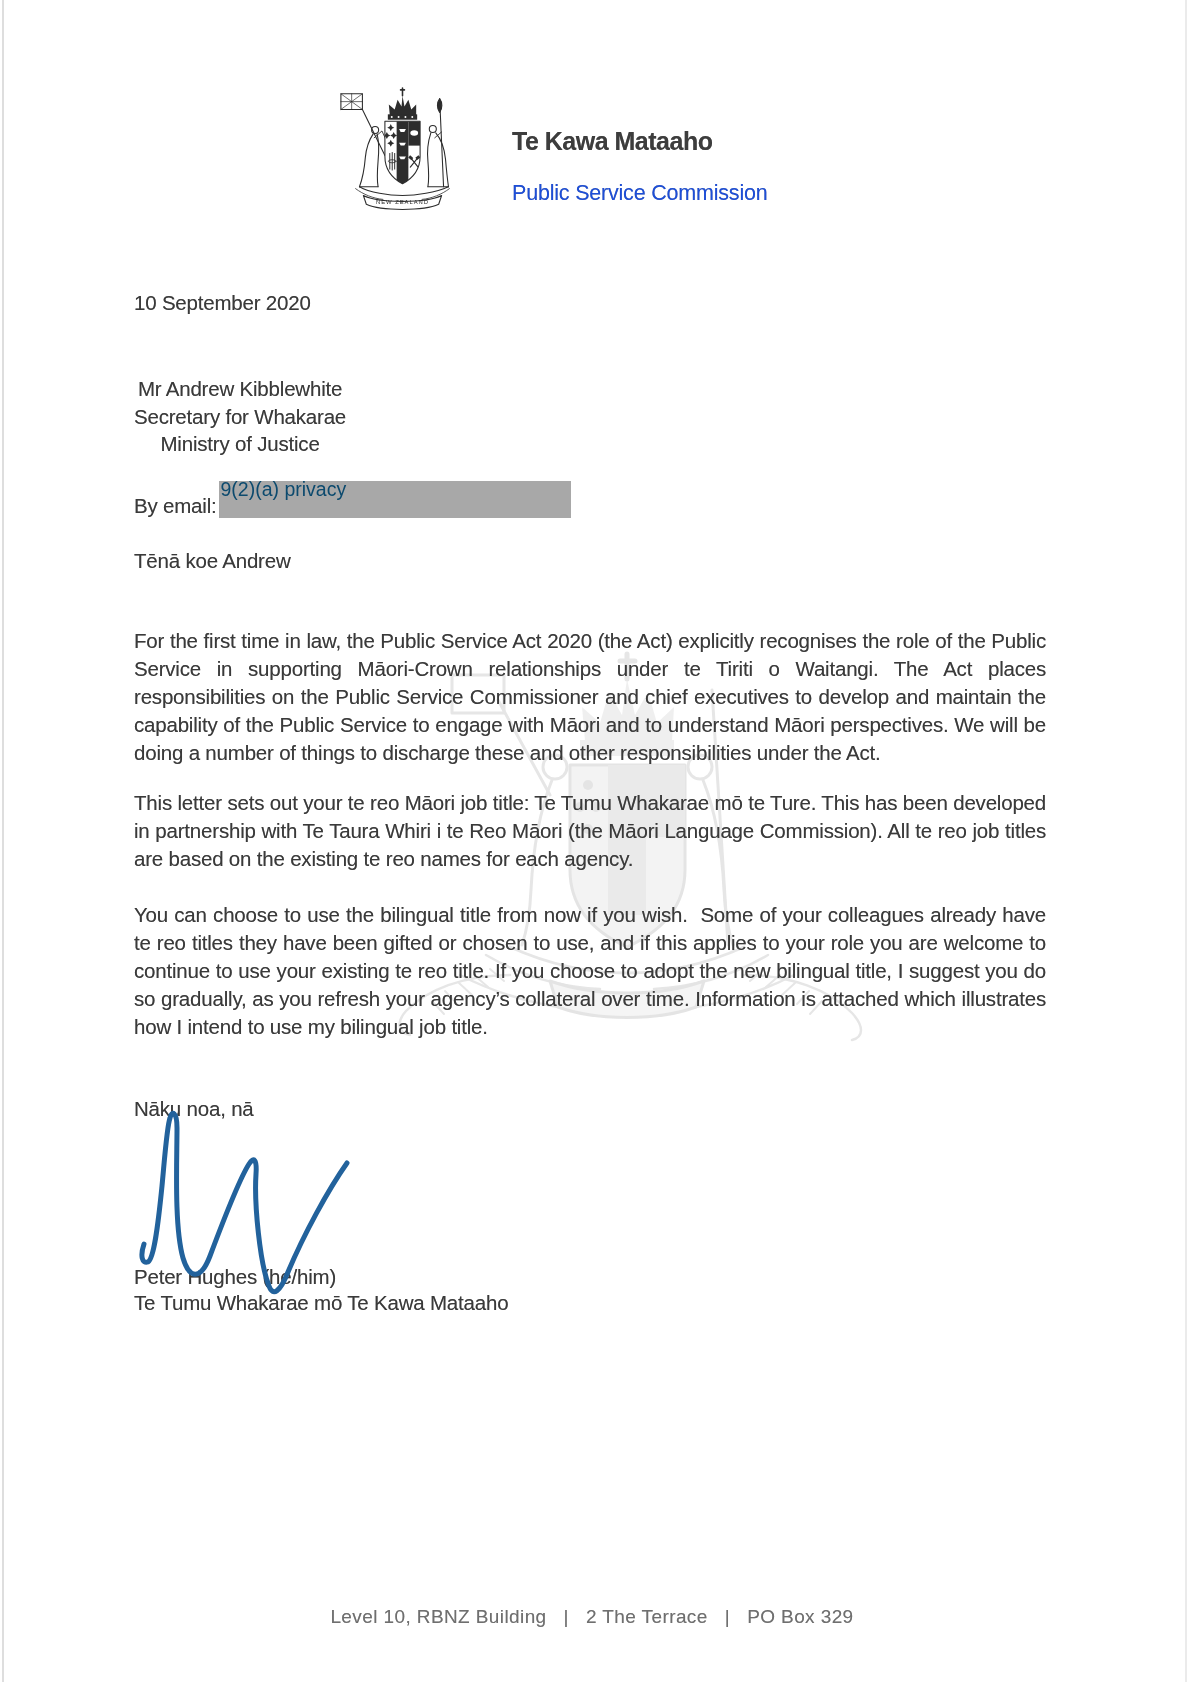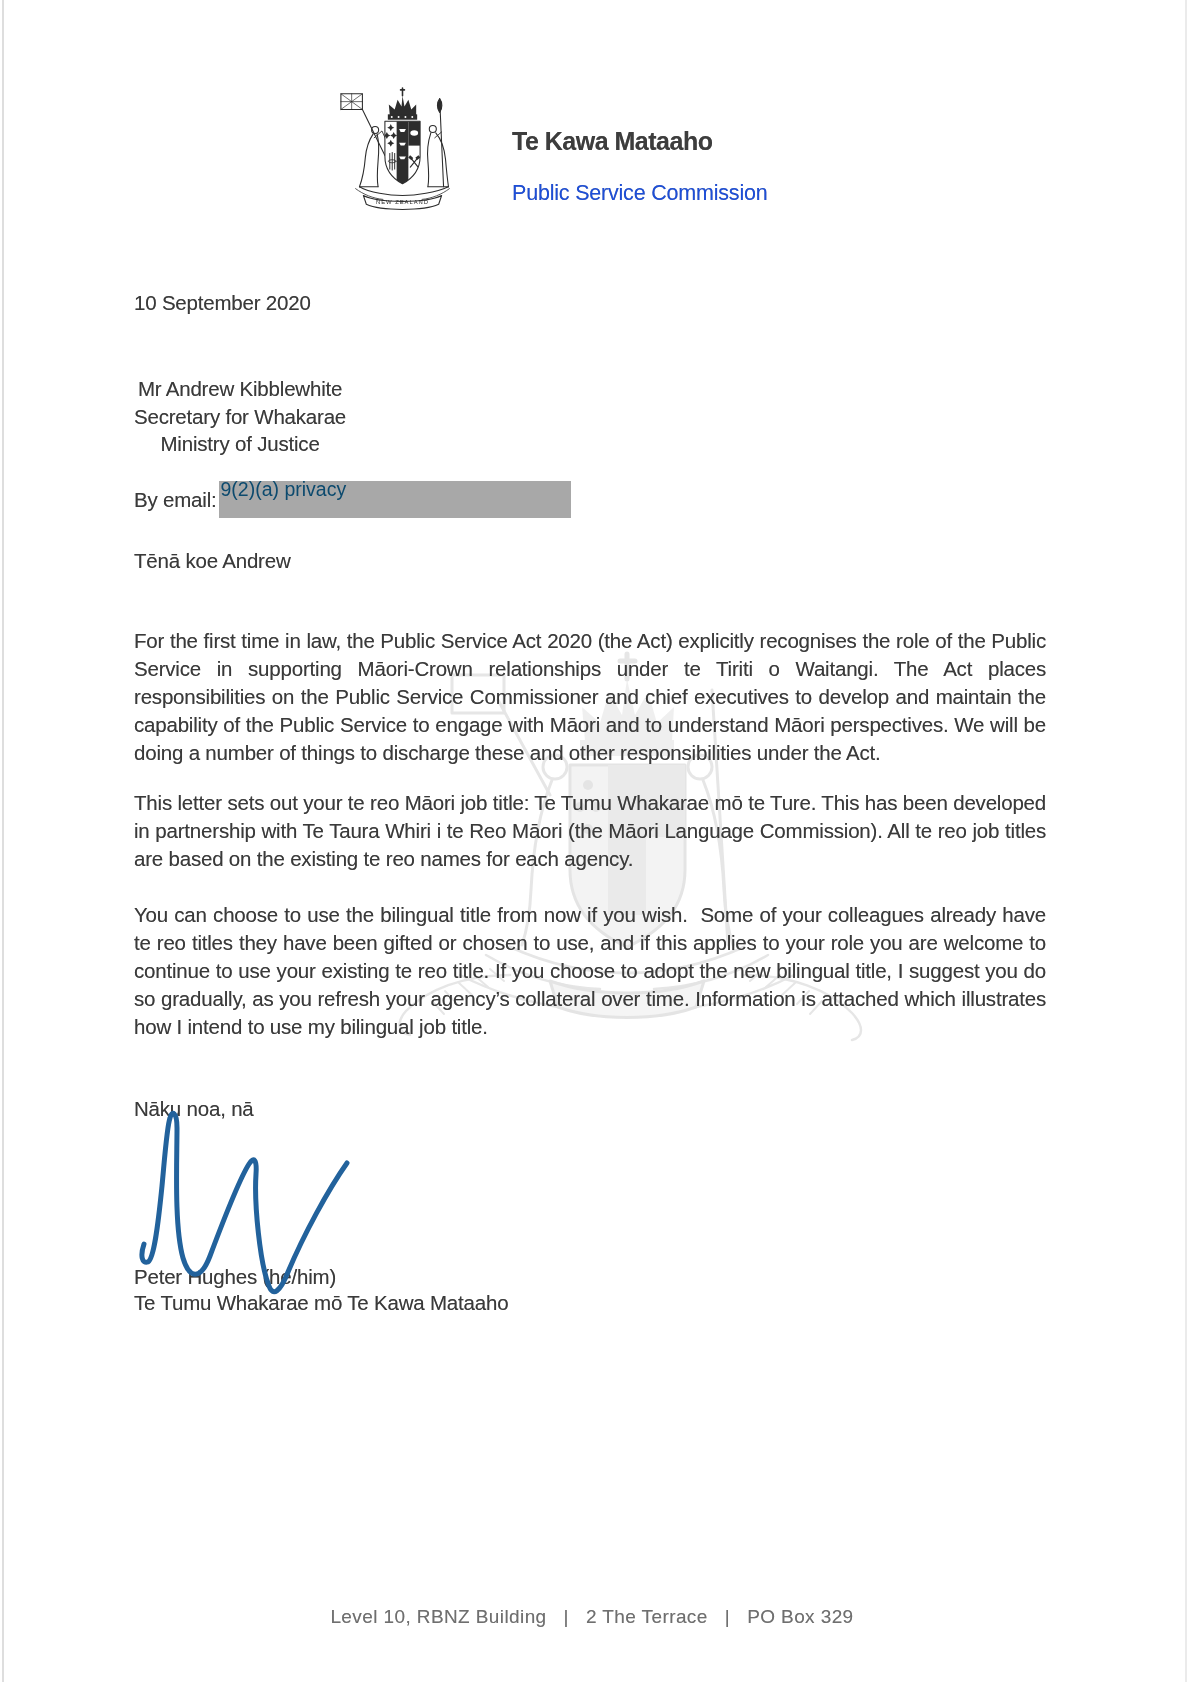--- a/index.html
+++ b/index.html
@@ -25,21 +25,21 @@
     position:absolute;left:512px;top:181px;
     font-size:21.5px;color:#1d4ed8;letter-spacing:-.2px;
     text-shadow:0 0 .5px rgba(60,60,60,.45);
   }
 
   
   .txt{position:absolute;left:134px;font-size:20.5px;letter-spacing:-.2px;
        text-shadow:0 0 .5px rgba(60,60,60,.5);z-index:2;}
   .date{top:291px;}
   .recipient{top:375px;line-height:27.5px;text-align:center;}
-  .byemail{top:481px;display:flex;align-items:flex-start;}
+  .byemail{top:481px;display:flex;align-items:flex-end;}
   .byemail-label{padding-top:7px;}
   .redaction{
     display:inline-block;width:352px;height:37px;margin-left:2px;
     background:#a8a8a8;
   }
   .redaction-label{
     display:block;margin-top:-3px;padding-left:2px;
     font-size:19.5px;letter-spacing:0;color:#0c4a6e;text-shadow:none;
     font-family:"Liberation Sans",sans-serif;
   }

